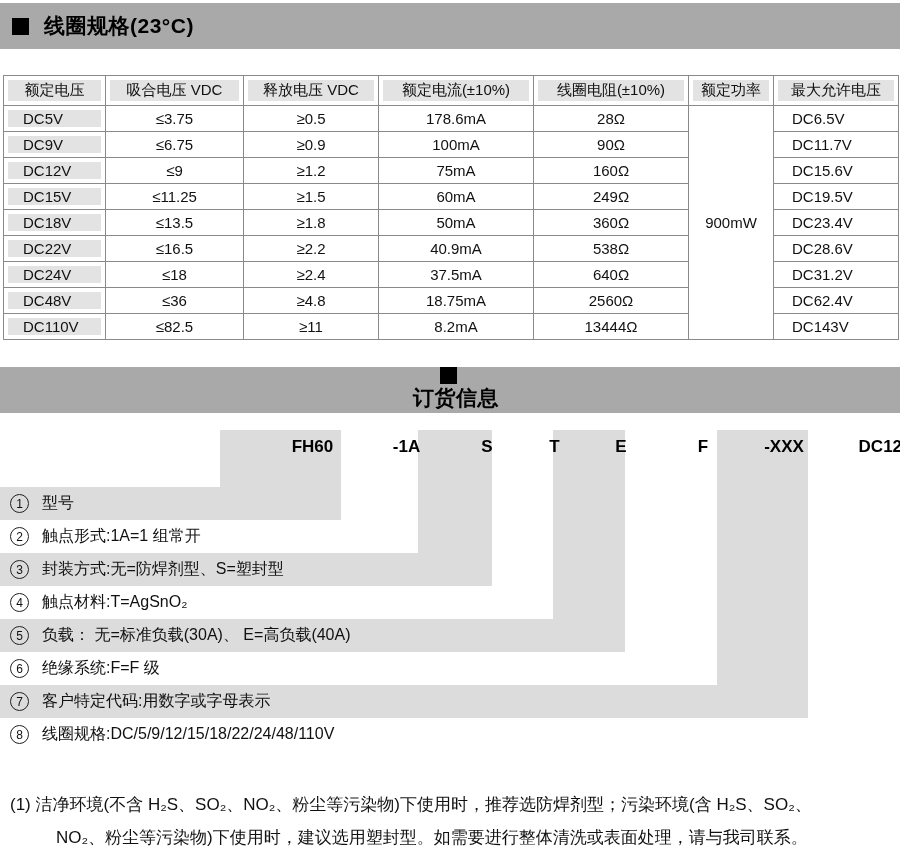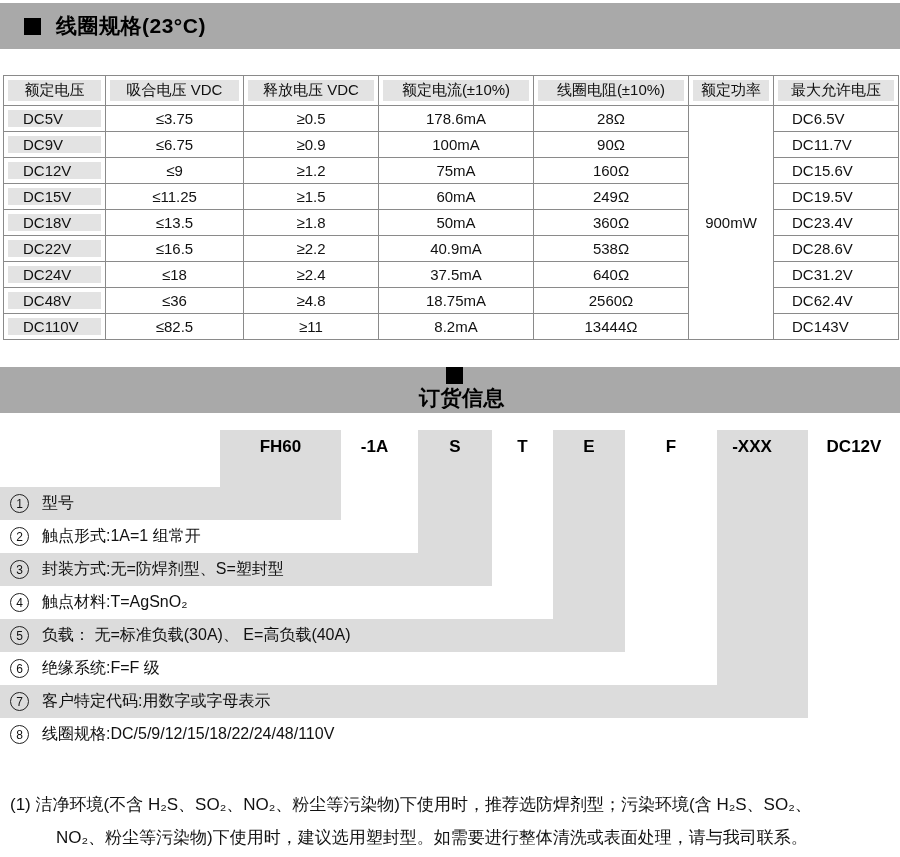--- a/index.html
+++ b/index.html
@@ -9,21 +9,21 @@
     font-family: "Liberation Sans", "DejaVu Sans", sans-serif;
     color: #111111;
     overflow: hidden;
   }
   .page { position: relative; width: 900px; height: 857px; }
 
   
   .section-bar {
     height: 46px; background: #a9a9a9;
     display: flex; align-items: center;
-    padding-left: 24px; box-sizing: border-box;
+    padding-left: 12px; box-sizing: border-box;
   }
   .section-bar.first { margin-top: 3px; }
   .section-bar.second { margin-top: 27px; flex-direction: column; }
   .black-square { width: 17px; height: 17px; background: #000; margin-right: 15px; flex: 0 0 auto; }
   .section-title { font-size: 21px; font-weight: bold; color: #000; letter-spacing: 0.5px; }
 
   
   .coil-table-wrap { margin: 26px 0 0 3px; }
   table.coil {
     border-collapse: collapse;
@@ -70,21 +70,21 @@
   #ocol-2 { left: 553px; width: 72px;  height: 222px; }
   #ocol-3 { left: 717px; width: 91px;  height: 288px; }
   .ord-bar { left: 0; height: 33px; }
   #obar-0 { top: 57px;  width: 341px; }
   #obar-1 { top: 123px; width: 492px; }
   #obar-2 { top: 189px; width: 625px; }
   #obar-3 { top: 255px; width: 808px; }
 
   .code-label {
     position: absolute; top: 0; height: 33px; line-height: 33px;
-    text-align: center; font-weight: bold; font-size: 17px; color: #000;
+    text-align: center; font-weight: bold; font-size: 17px; color: #000; margin-left: 32px;
   }
   #cl-0 { left: 220px; width: 121px; }
   #cl-1 { left: 341px; width: 67px;  }
   #cl-2 { left: 418px; width: 74px;  }
   #cl-3 { left: 492px; width: 61px;  }
   #cl-4 { left: 553px; width: 72px;  }
   #cl-5 { left: 625px; width: 92px;  }
   #cl-6 { left: 717px; width: 70px;  }
   #cl-7 { left: 808px; width: 92px;  }
 

